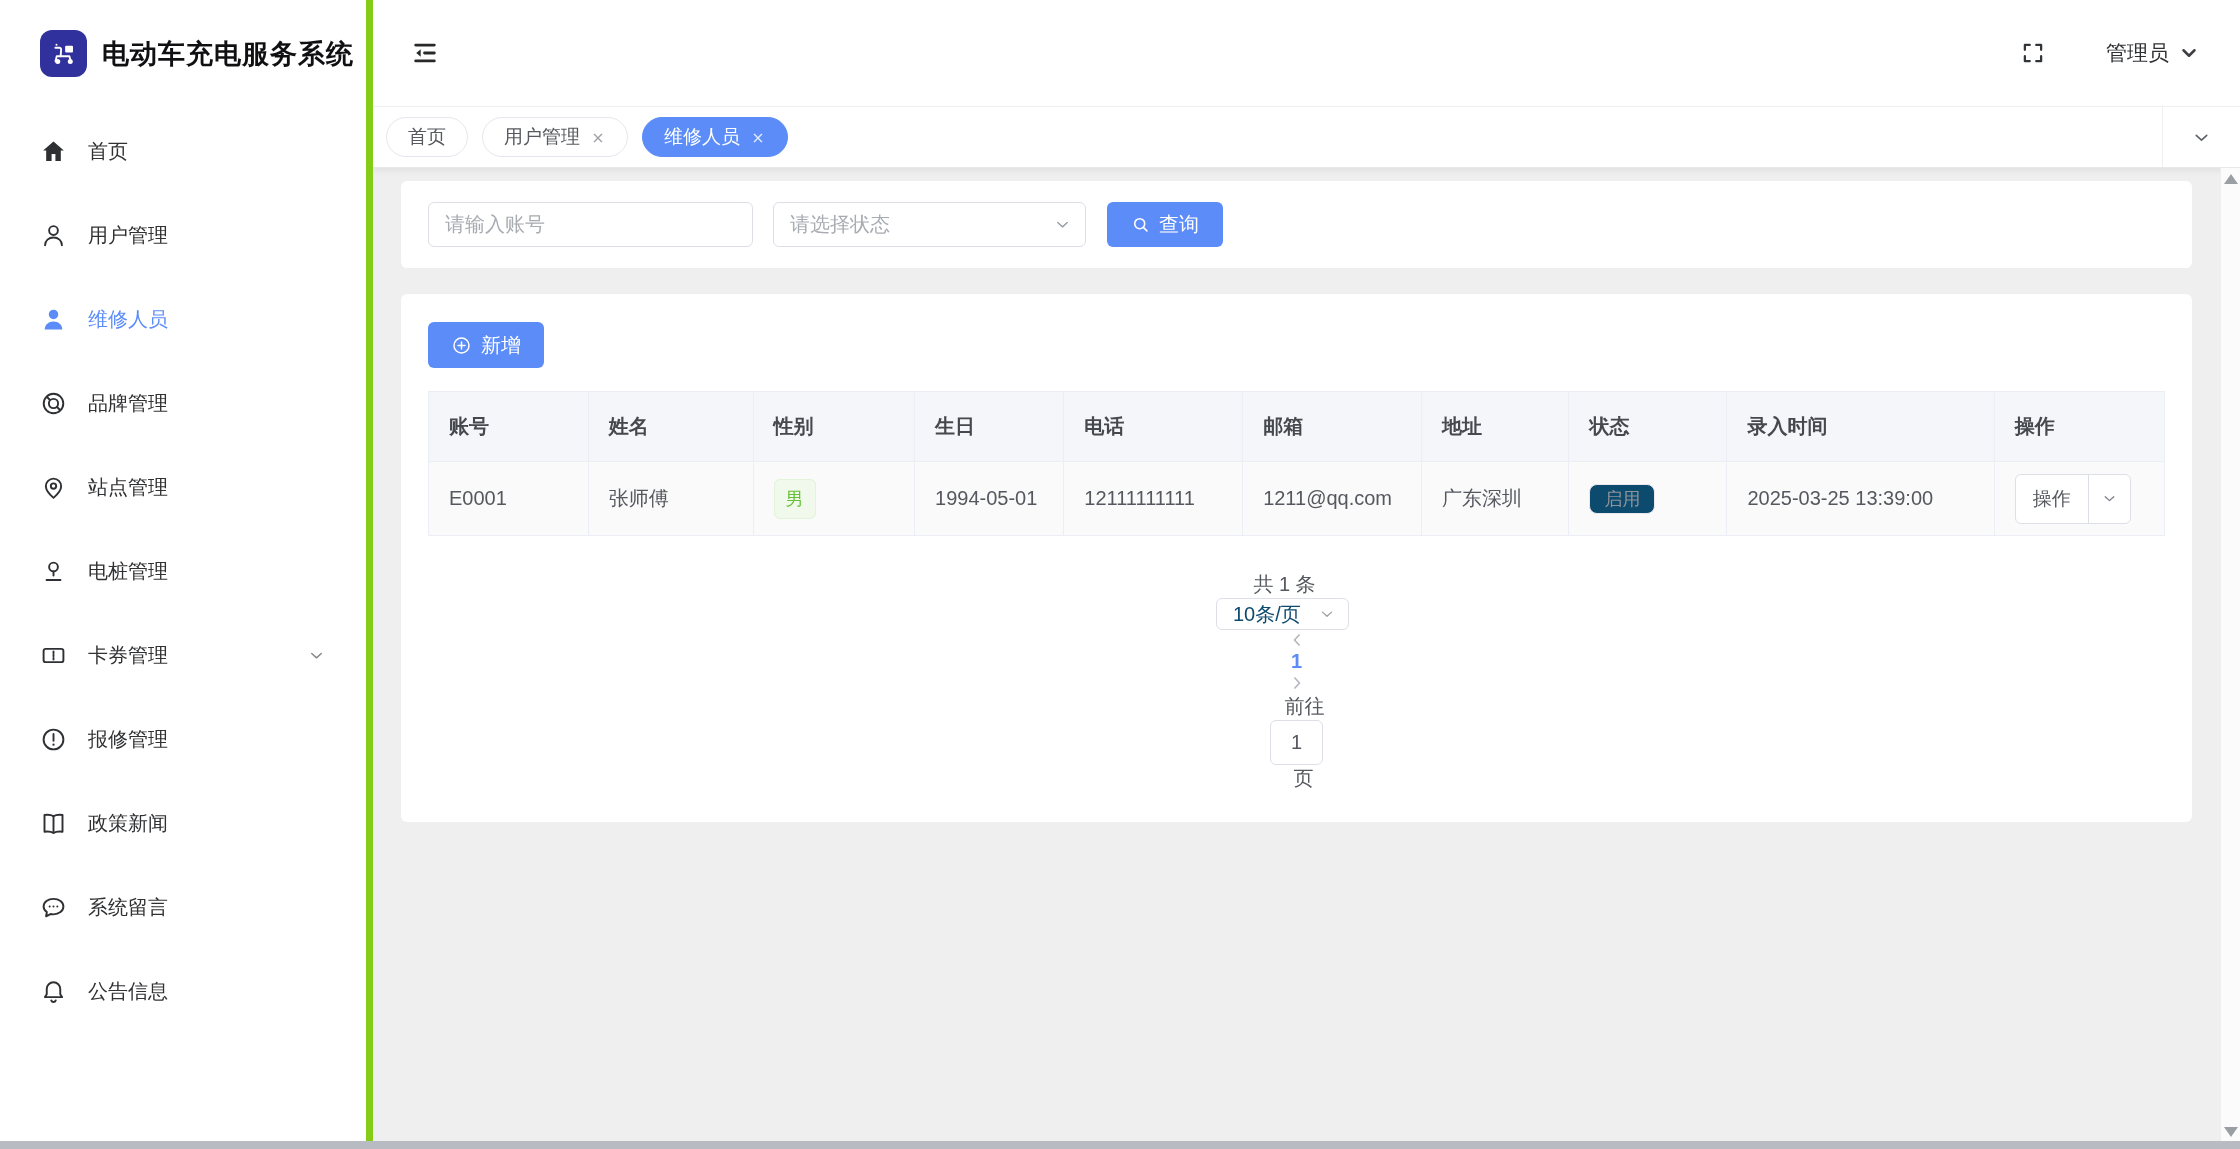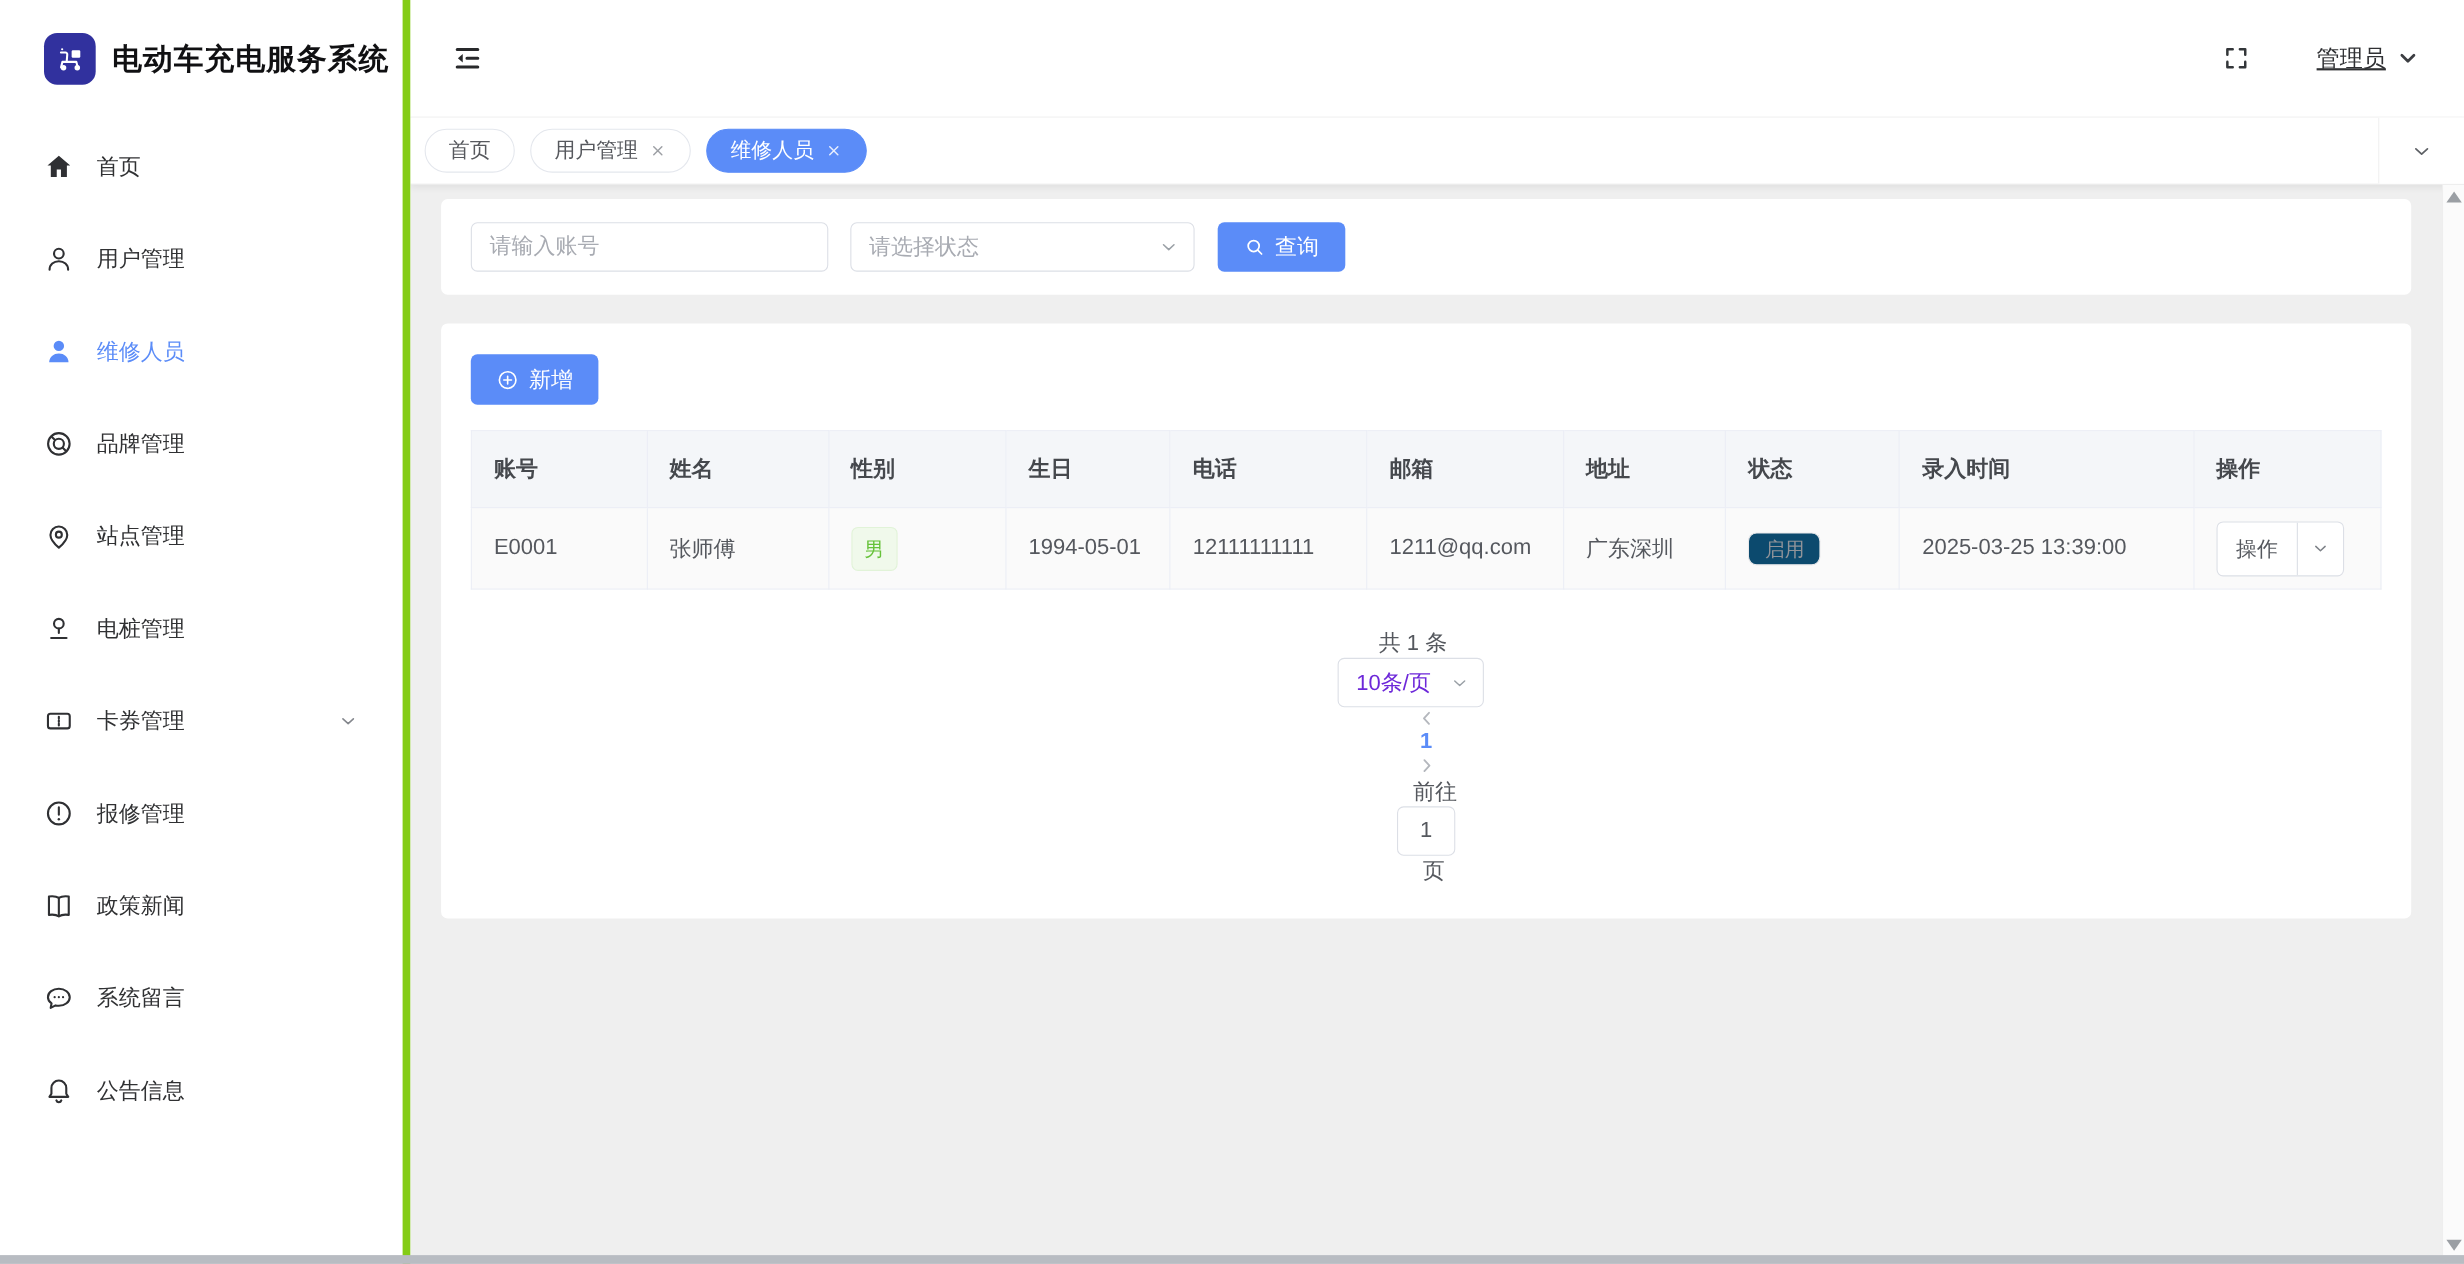--- a/index.html
+++ b/index.html
@@ -26,21 +26,21 @@
   .menu-item{display:flex;align-items:center;height:84px;padding:0 40px;cursor:pointer;color:#303133;}
   .menu-item .mi-icon{width:27px;height:27px;flex:0 0 auto;color:#2f3033;display:flex;align-items:center;justify-content:center;}
   .menu-item .mi-label{margin-left:21px;font-size:20px;white-space:nowrap;}
   .menu-item.active{color:var(--primary);}
   .menu-item.active .mi-icon{color:var(--primary);}
   .menu-item .mi-arrow{margin-left:auto;color:#84878d;width:19px;height:19px;}
 
   
   .header{position:absolute;left:373px;right:0;top:0;height:107px;background:#fff;display:flex;align-items:center;padding:0 40px 0 38px;border-bottom:1px solid #f0f0f0;}
   .fold-btn{width:28px;height:28px;color:#28292b;cursor:pointer;display:flex;align-items:center;justify-content:center;}
-  .header-right{margin-left:auto;display:flex;align-items:center;gap:60px;text-decoration:underline;}
+  .header-right{margin-left:auto;display:flex;align-items:center;gap:60px;}
   .fullscreen-btn{width:26px;height:26px;color:#333639;cursor:pointer;}
   .user-box{display:flex;align-items:center;gap:9px;cursor:pointer;}
   .user-name{font-size:21px;color:#2f3033;}
   .user-caret{width:22px;height:22px;color:#3c3e42;}
 
   
   .tabbar{position:absolute;left:373px;right:0;top:107px;height:61px;background:#fff;display:flex;align-items:center;padding-left:13px;border-bottom:1px solid #e8e8e8;box-shadow:0 3px 6px rgba(0,0,0,.06);z-index:4;}
   .tab{display:inline-flex;align-items:center;height:40px;padding:0 21px;border:1px solid var(--border);border-radius:21px;background:#fff;color:#57595e;font-size:19px;margin-right:14px;cursor:pointer;white-space:nowrap;}
   .tab.active{background:var(--primary);border-color:var(--primary);color:#fff;}
   .tab .tab-close{width:16px;height:16px;margin-left:10px;opacity:.85;}
@@ -72,21 +72,21 @@
   .tag-success{padding:10px 11px;background:#f0f9eb;border:1px solid #e1f3d8;color:#67c23a;}
   .tag-info{padding:5px 14px;background:#0c4a6e;border:1px solid #e9e9eb;color:#909399;border-radius:8px;}
   .split-btn{display:inline-flex;align-items:stretch;border:1px solid #dcdfe6;border-radius:6px;background:#fff;overflow:hidden;cursor:pointer;}
   .split-btn .sb-label{padding:11px 17px;font-size:19px;color:#55585e;display:flex;align-items:center;}
   .split-btn .sb-divider{width:1px;background:#dcdfe6;}
   .split-btn .sb-caret{padding:0 12px;display:flex;align-items:center;color:#7d8187;}
   .split-btn .sb-caret svg{width:17px;height:17px;}
 
   .pagination{display:flex;align-items:center;justify-content:center;margin-top:35px;font-size:20px;color:#55585e;flex-direction:column;}
   .pg-total{margin-right:24px;}
-  .pg-size{position:relative;width:133px;height:45px;border:1px solid #dcdfe6;border-radius:6px;display:flex;align-items:center;padding-left:16px;cursor:pointer;margin-right:28px;color:#6d28d9;}
+  .pg-size{position:relative;width:133px;height:32px;border:1px solid #dcdfe6;border-radius:6px;display:flex;align-items:center;padding-left:16px;cursor:pointer;margin-right:28px;color:#0c4a6e;}
   .pg-size .sel-arrow{position:absolute;right:12px;width:18px;height:18px;color:#9aa0a6;}
   .pg-arrow{width:20px;height:20px;color:#b4b7bd;cursor:pointer;}
   .pg-current{color:var(--primary);font-weight:600;margin:0 22px;cursor:pointer;}
   .pg-goto-label{margin-left:30px;margin-right:14px;}
   .pg-input{width:53px;height:45px;border:1px solid #dcdfe6;border-radius:6px;text-align:center;font-size:20px;color:#55585e;outline:none;font-family:inherit;}
   .pg-suffix{margin-left:14px;}
 
   
   .vscroll{position:absolute;right:0;top:168px;bottom:8px;width:20px;background:#fbfbfb;border-left:1px solid #eeeeee;z-index:6;}
   .vs-up{position:absolute;top:6px;left:3px;width:0;height:0;border-left:7px solid transparent;border-right:7px solid transparent;border-bottom:10px solid #9b9fa4;cursor:pointer;}

